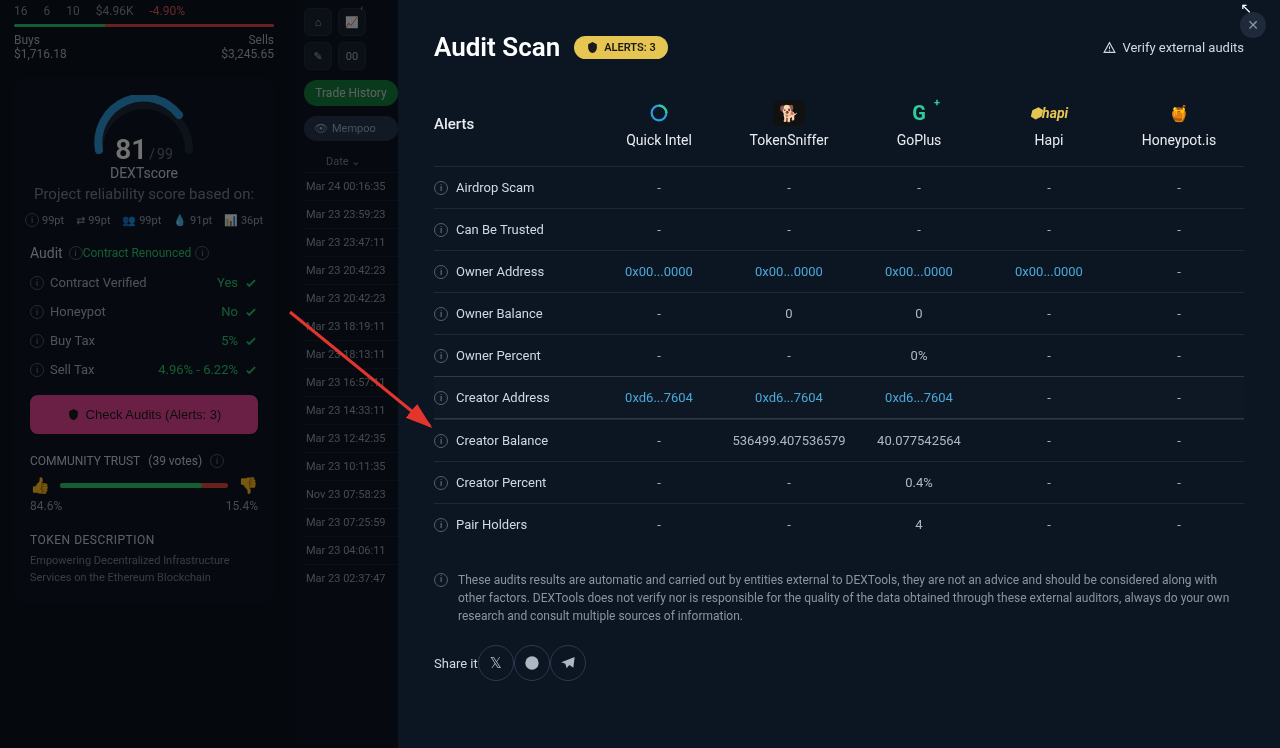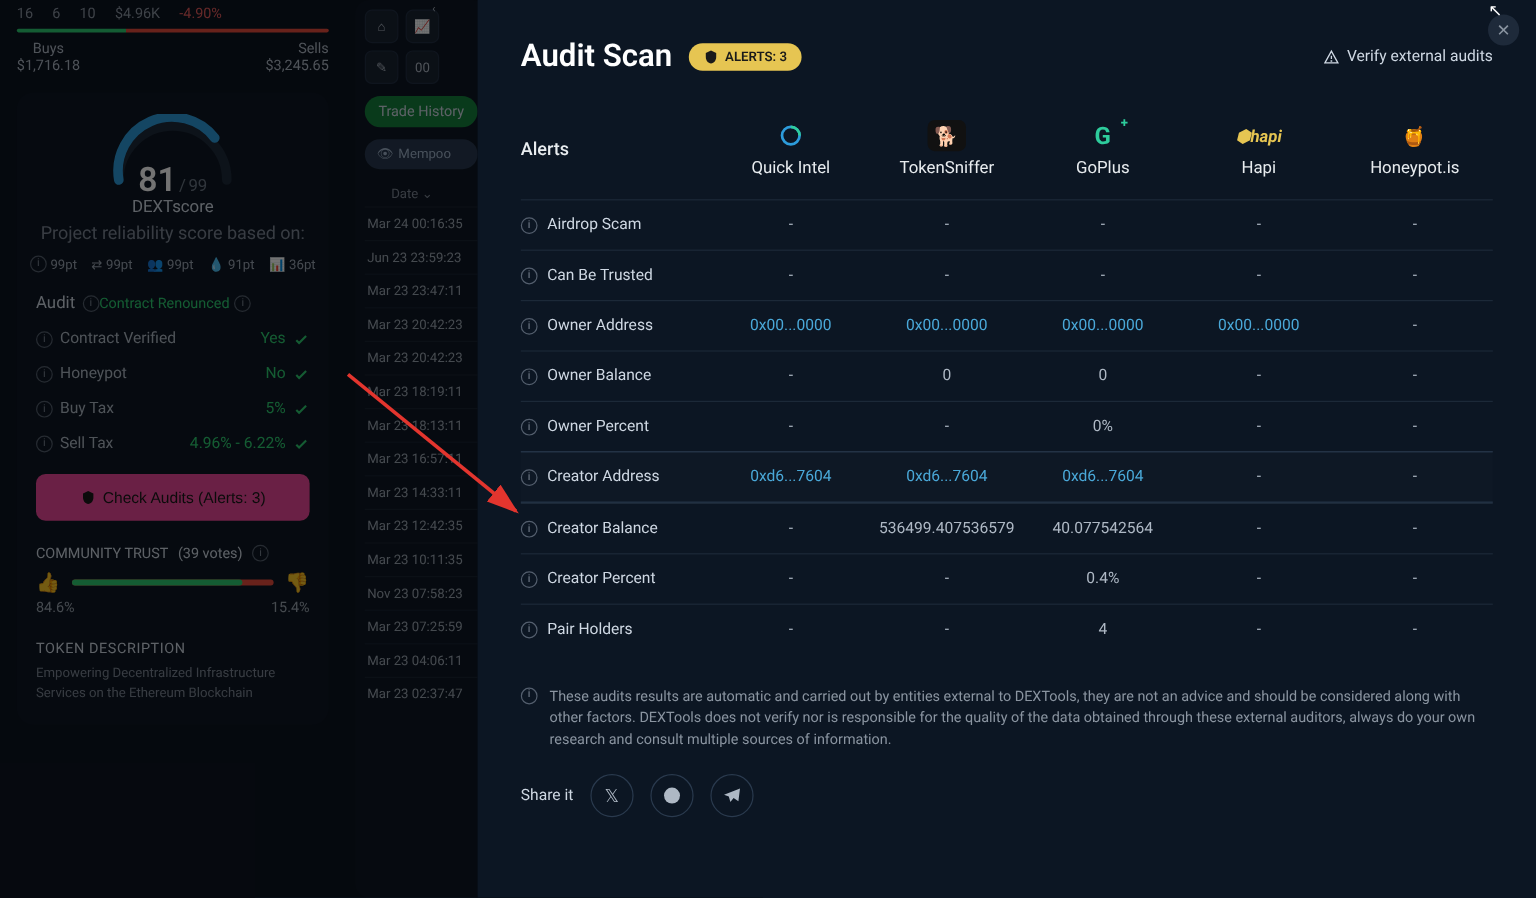--- a/index.html
+++ b/index.html
@@ -21,21 +21,21 @@
   top: 0;
   width: 288px;
   height: 748px;
   padding: 0 14px;
 }
 
 .top-stats { display: flex; align-items: center; gap: 16px; padding-top: 4px; font-size: 12px; color: #8a94a0; }
 .top-stats span.red { color: #e15b5b; }
 .bar-line { height: 3px; background: linear-gradient(90deg, #2ecc71 0%, #2ecc71 35%, #e74c3c 35%, #e74c3c 100%); margin-top: 6px; border-radius: 2px; }
 .buys-sells { display: flex; justify-content: space-between; margin-top: 6px; font-size: 12px; color: #aeb8c4; }
-.buys-sells .col { display: flex; flex-direction: column; text-align: center; }
+.buys-sells .col { display: flex; flex-direction: column; }
 .buys-sells .col:last-child { text-align: right; }
 
 .dext-card {
   background: #0f1824;
   border-radius: 14px;
   margin-top: 16px;
   padding: 18px 16px;
 }
 
 .gauge-wrap { display: flex; flex-direction: column; align-items: center; }
@@ -151,21 +151,21 @@
 .table { margin-top: 4px; }
 .trow { display: grid; grid-template-columns: 160px repeat(5, 1fr); align-items: center; padding: 13px 0; border-top: 1px solid #1c2938; font-size: 13px; }
 .trow:first-child { border-top: 1px solid #1c2938; }
 .tlabel { display: flex; align-items: center; gap: 8px; color: #cfd8e3; }
 .tcell { text-align: center; color: #aeb8c4; }
 .tcell.link { color: #4aa8d8; cursor: pointer; }
 .trow.hl { border-top: 1px solid #2a3a4e; border-bottom: 1px solid #2a3a4e; background: rgba(255,255,255,0.01); }
 
 .disclaimer { display: flex; gap: 10px; margin-top: 26px; font-size: 12px; color: #8a94a0; line-height: 1.5; }
 
-.share-row { display: flex; align-items: center; gap: 14px; margin-top: 20px; font-size: 13px; color: #cfd8e3; }
+.share-row { display: flex; align-items: center; margin-top: 20px; font-size: 13px; color: #cfd8e3; }
 .share-btn { width: 36px; height: 36px; border-radius: 50%; border: 1px solid #2a3a4e; display: flex; align-items: center; justify-content: center; color: #aeb8c4; cursor: pointer; font-size: 15px; }
 
 .info-ico { display: inline-flex; width: 14px; height: 14px; border: 1px solid #545f6e; border-radius: 50%; align-items: center; justify-content: center; font-size: 9px; color: #7c8694; }
 
 
 .arrow-ann {
   position: absolute;
   pointer-events: none;
   left: 286px;
   top: 308px;
@@ -328,21 +328,21 @@
     <div class="mini-btn">00</div>
   </div>
   <div class="trade-hist-tab">Trade History</div>
   <div class="mempool-pill">
     <span>👁</span>
     <span>Mempoo</span>
   </div>
   <div class="date-header">Date ⌄</div>
   <div id="date-list">
       <div class="date-row">Mar 24 00:16:35</div>
-      <div class="date-row">Jun 23 23:59:23</div>
+      <div class="date-row">Mar 23 23:59:23</div>
       <div class="date-row">Mar 23 23:47:11</div>
       <div class="date-row">Mar 23 20:42:23</div>
       <div class="date-row">Mar 23 20:42:23</div>
       <div class="date-row">Mar 23 18:19:11</div>
       <div class="date-row">Mar 23 18:13:11</div>
       <div class="date-row">Mar 23 16:57:11</div>
       <div class="date-row">Mar 23 14:33:11</div>
       <div class="date-row">Mar 23 12:42:35</div>
       <div class="date-row">Mar 23 10:11:35</div>
       <div class="date-row">Nov 23 07:58:23</div>

